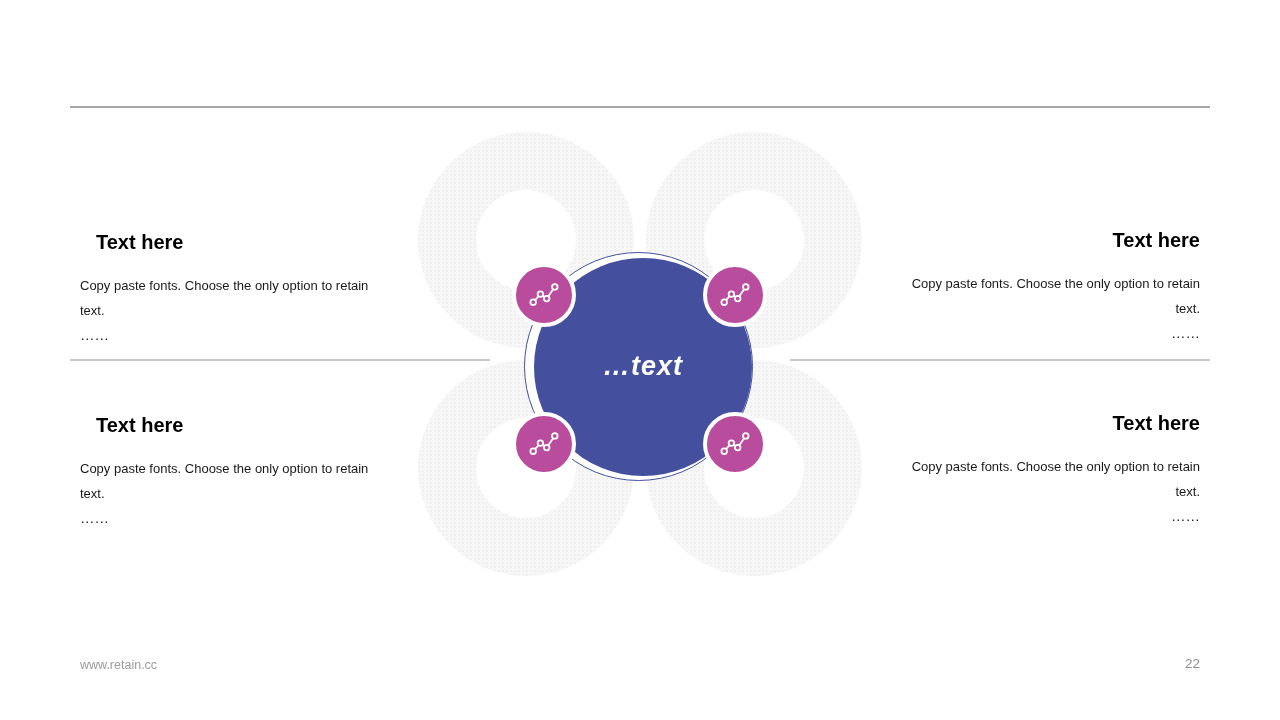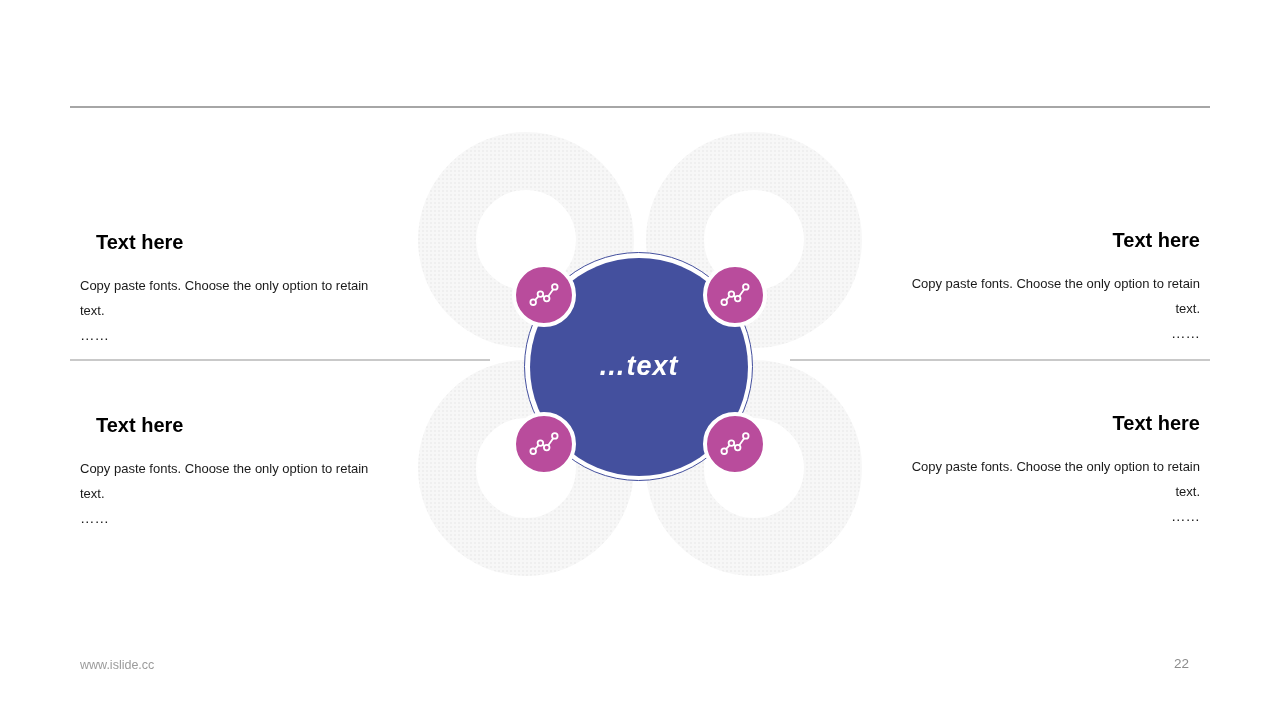--- a/index.html
+++ b/index.html
@@ -48,21 +48,21 @@
     left: 524px;
     top: 252px;
     width: 229px;
     height: 229px;
     border: 1.5px solid #44509e;
     border-radius: 50%;
     background: #ffffff;
     box-sizing: border-box;
     display: flex;
     align-items: center;
-    justify-content: center;
+    justify-content: flex-end;
     z-index: 3;
   }
   .center-circle-inner {
     width: 218px;
     height: 218px;
     border-radius: 50%;
     background: #44509e;
     display: flex;
     align-items: center;
     justify-content: center;
@@ -130,21 +130,21 @@
   .footer-url {
     position: absolute;
     left: 80px;
     top: 658px;
     font-size: 12.5px;
     color: #9b9b9b;
     z-index: 2;
   }
   .page-number {
     position: absolute;
-    right: 91px;
+    right: 80px;
     top: 656px;
     font-size: 13.5px;
     color: #8c8c8c;
     z-index: 2;
   }
 </style>
 </head>
 <body>
 
 <div class="slide">
@@ -243,16 +243,16 @@
     <p class="body">Copy paste fonts. Choose the only option to retain text.</p>
     <p class="dots">……</p>
   </div>
 
   <div class="text-block br">
     <h3>Text here</h3>
     <p class="body">Copy paste fonts. Choose the only option to retain text.</p>
     <p class="dots">……</p>
   </div>
 
-  <div class="footer-url">www.islide.cc</div>
+  <div class="footer-url">www.retain.cc</div>
   <div class="page-number">22</div>
 
 </div>
 
 </body></html>

